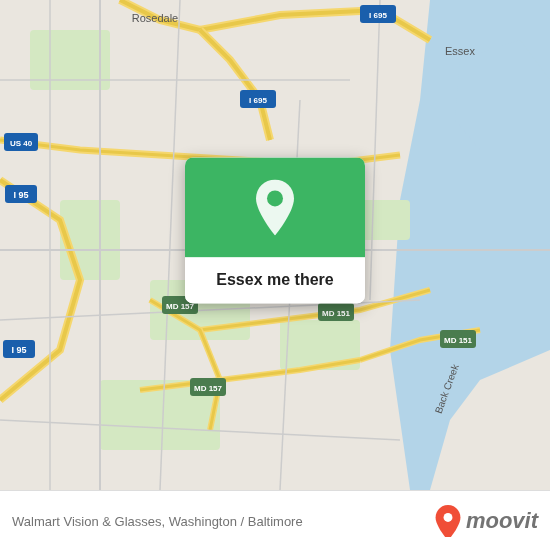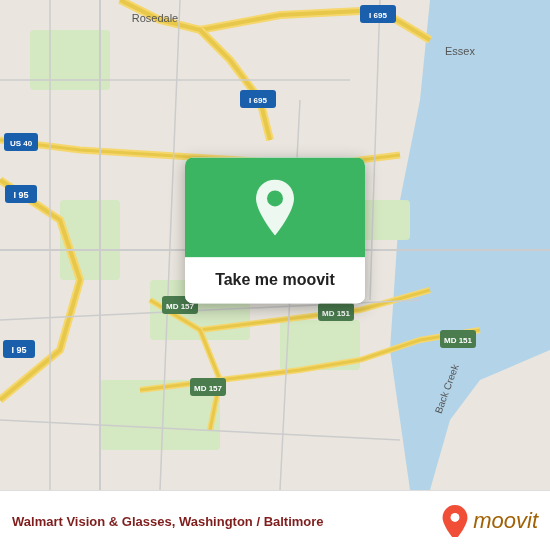--- a/index.html
+++ b/index.html
@@ -86,40 +86,40 @@
       flex-direction: column;
     }
 
     #attribution {
       font-size: 10px;
       color: #666;
     }
 
     #place-name {
       font-size: 13px;
-      font-weight: 700;
-      color: #7f1d1d;
+      font-weight: 400;
+      color: #737373;
       margin-top: 2px;
     }
 
     #moovit-logo {
       display: flex;
       align-items: center;
       gap: 4px;
     }
 
     #moovit-pin {
       width: 28px;
       height: 32px;
     }
 
     #moovit-text {
       font-size: 22px;
-      font-weight: 400;
-      color: #a16207;
+      font-weight: 700;
+      color: #737373;
       font-style: italic;
     }
   </style>
 </head>
 <body>
 
 <div id="map-container">
 
   <svg id="map-bg" viewBox="0 0 550 490" xmlns="http://www.w3.org/2000/svg">
 
@@ -203,21 +203,21 @@
   </svg>
 
   <div id="popup-card">
     <div id="popup-green-area">
 
       <svg id="location-pin-icon" viewBox="0 0 48 56" xmlns="http://www.w3.org/2000/svg">
         <path d="M24 0C13.5 0 5 8.5 5 19c0 14 19 37 19 37s19-23 19-37C43 8.5 34.5 0 24 0z" fill="white" opacity="0.9"></path>
         <circle cx="24" cy="19" r="8" fill="#3cb563"></circle>
       </svg>
     </div>
-    <button id="take-me-there-btn">Take me moovit</button>
+    <button id="take-me-there-btn">Essex me there</button>
   </div>
 </div>
 
 <div id="bottom-bar">
   <div id="bottom-left">
     <span id="place-name">Walmart Vision &amp; Glasses, Washington / Baltimore</span>
   </div>
   <div id="moovit-logo">
 
     <svg id="moovit-pin" viewBox="0 0 28 36" xmlns="http://www.w3.org/2000/svg">

